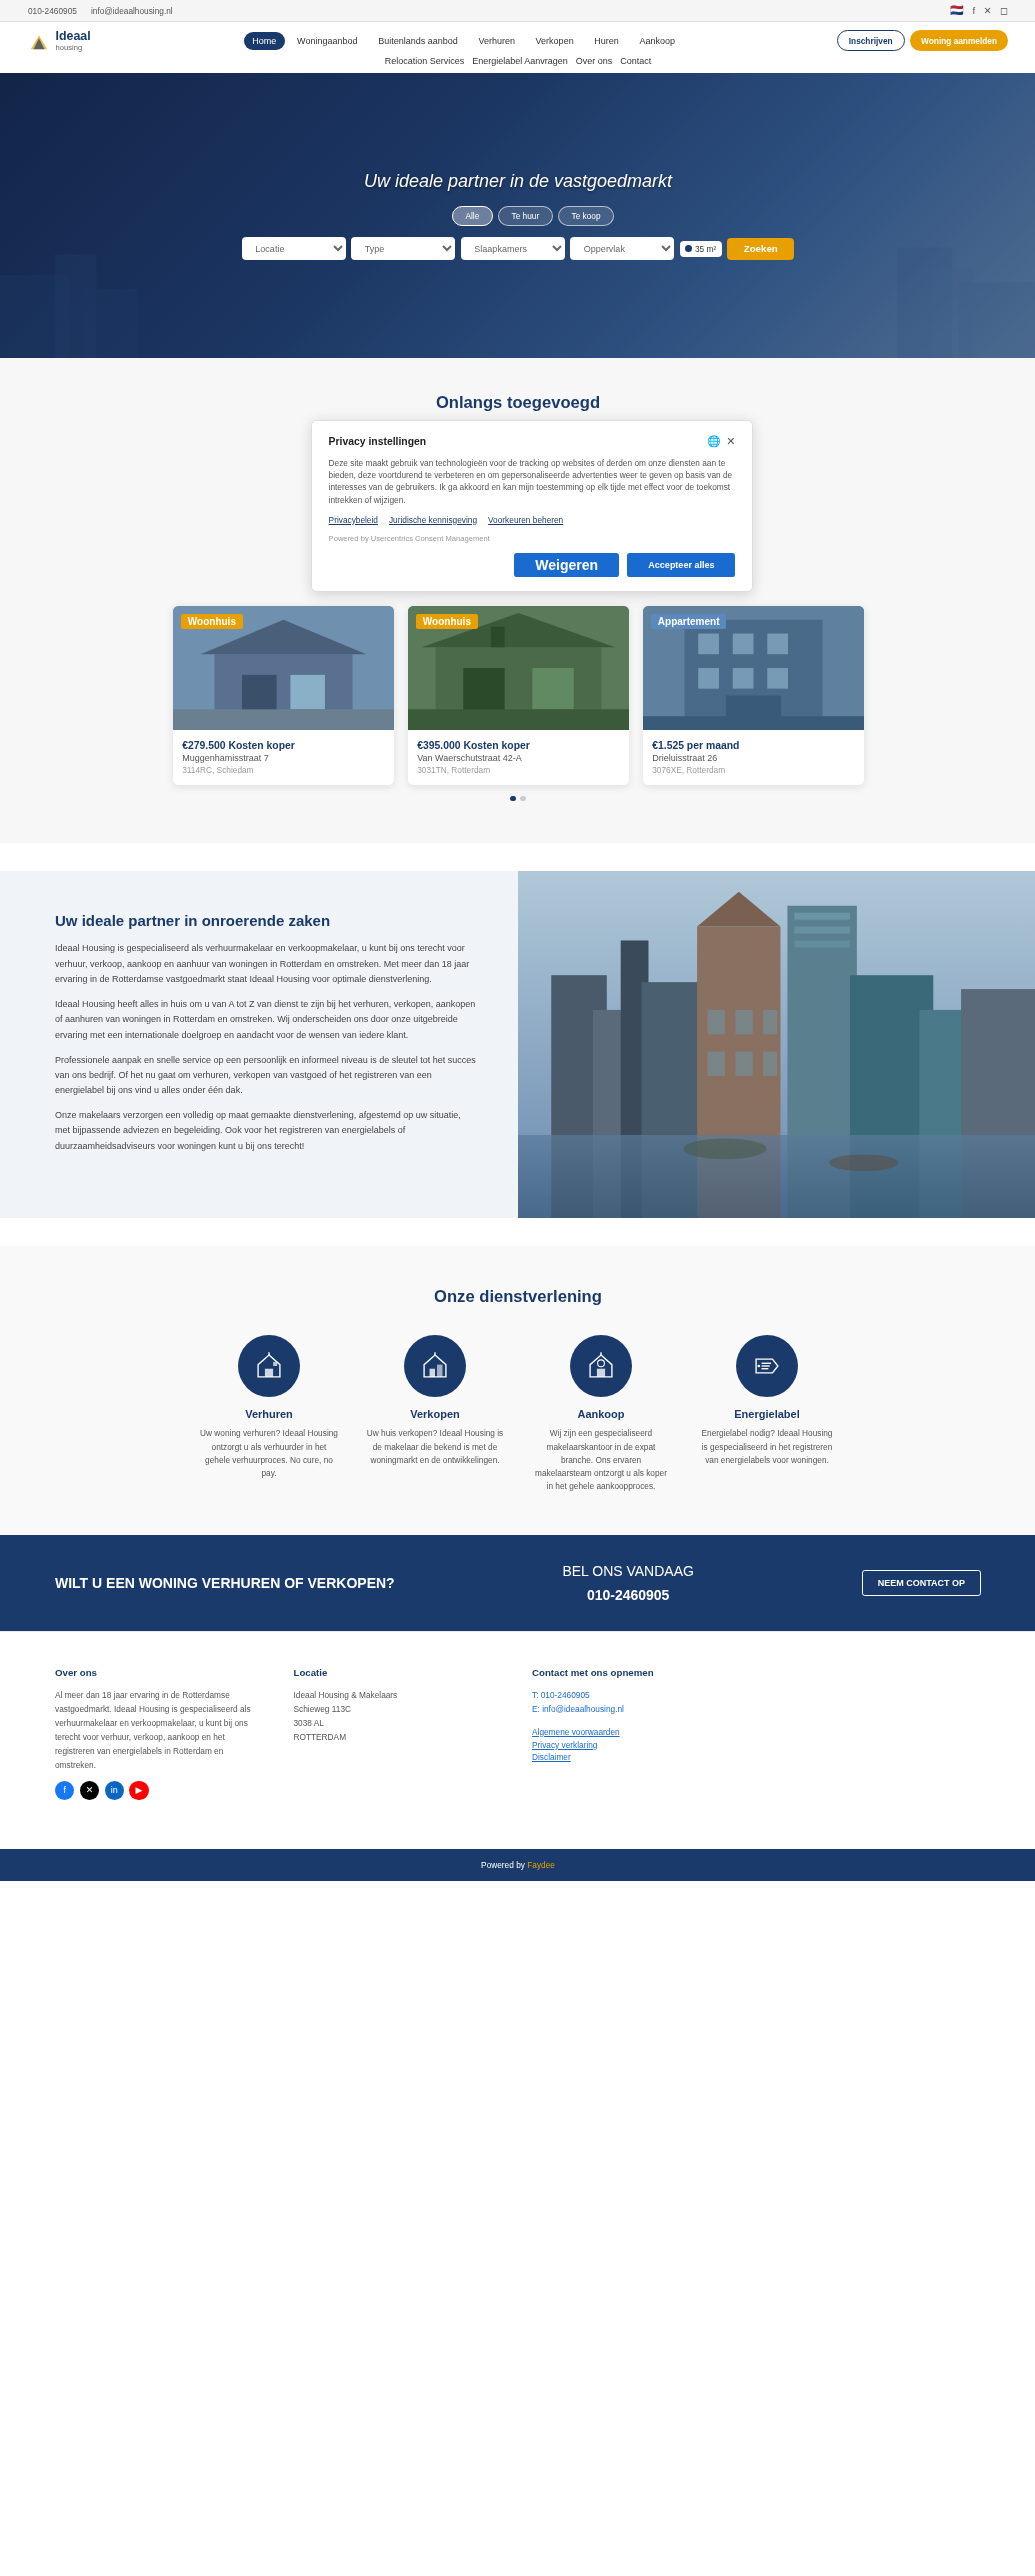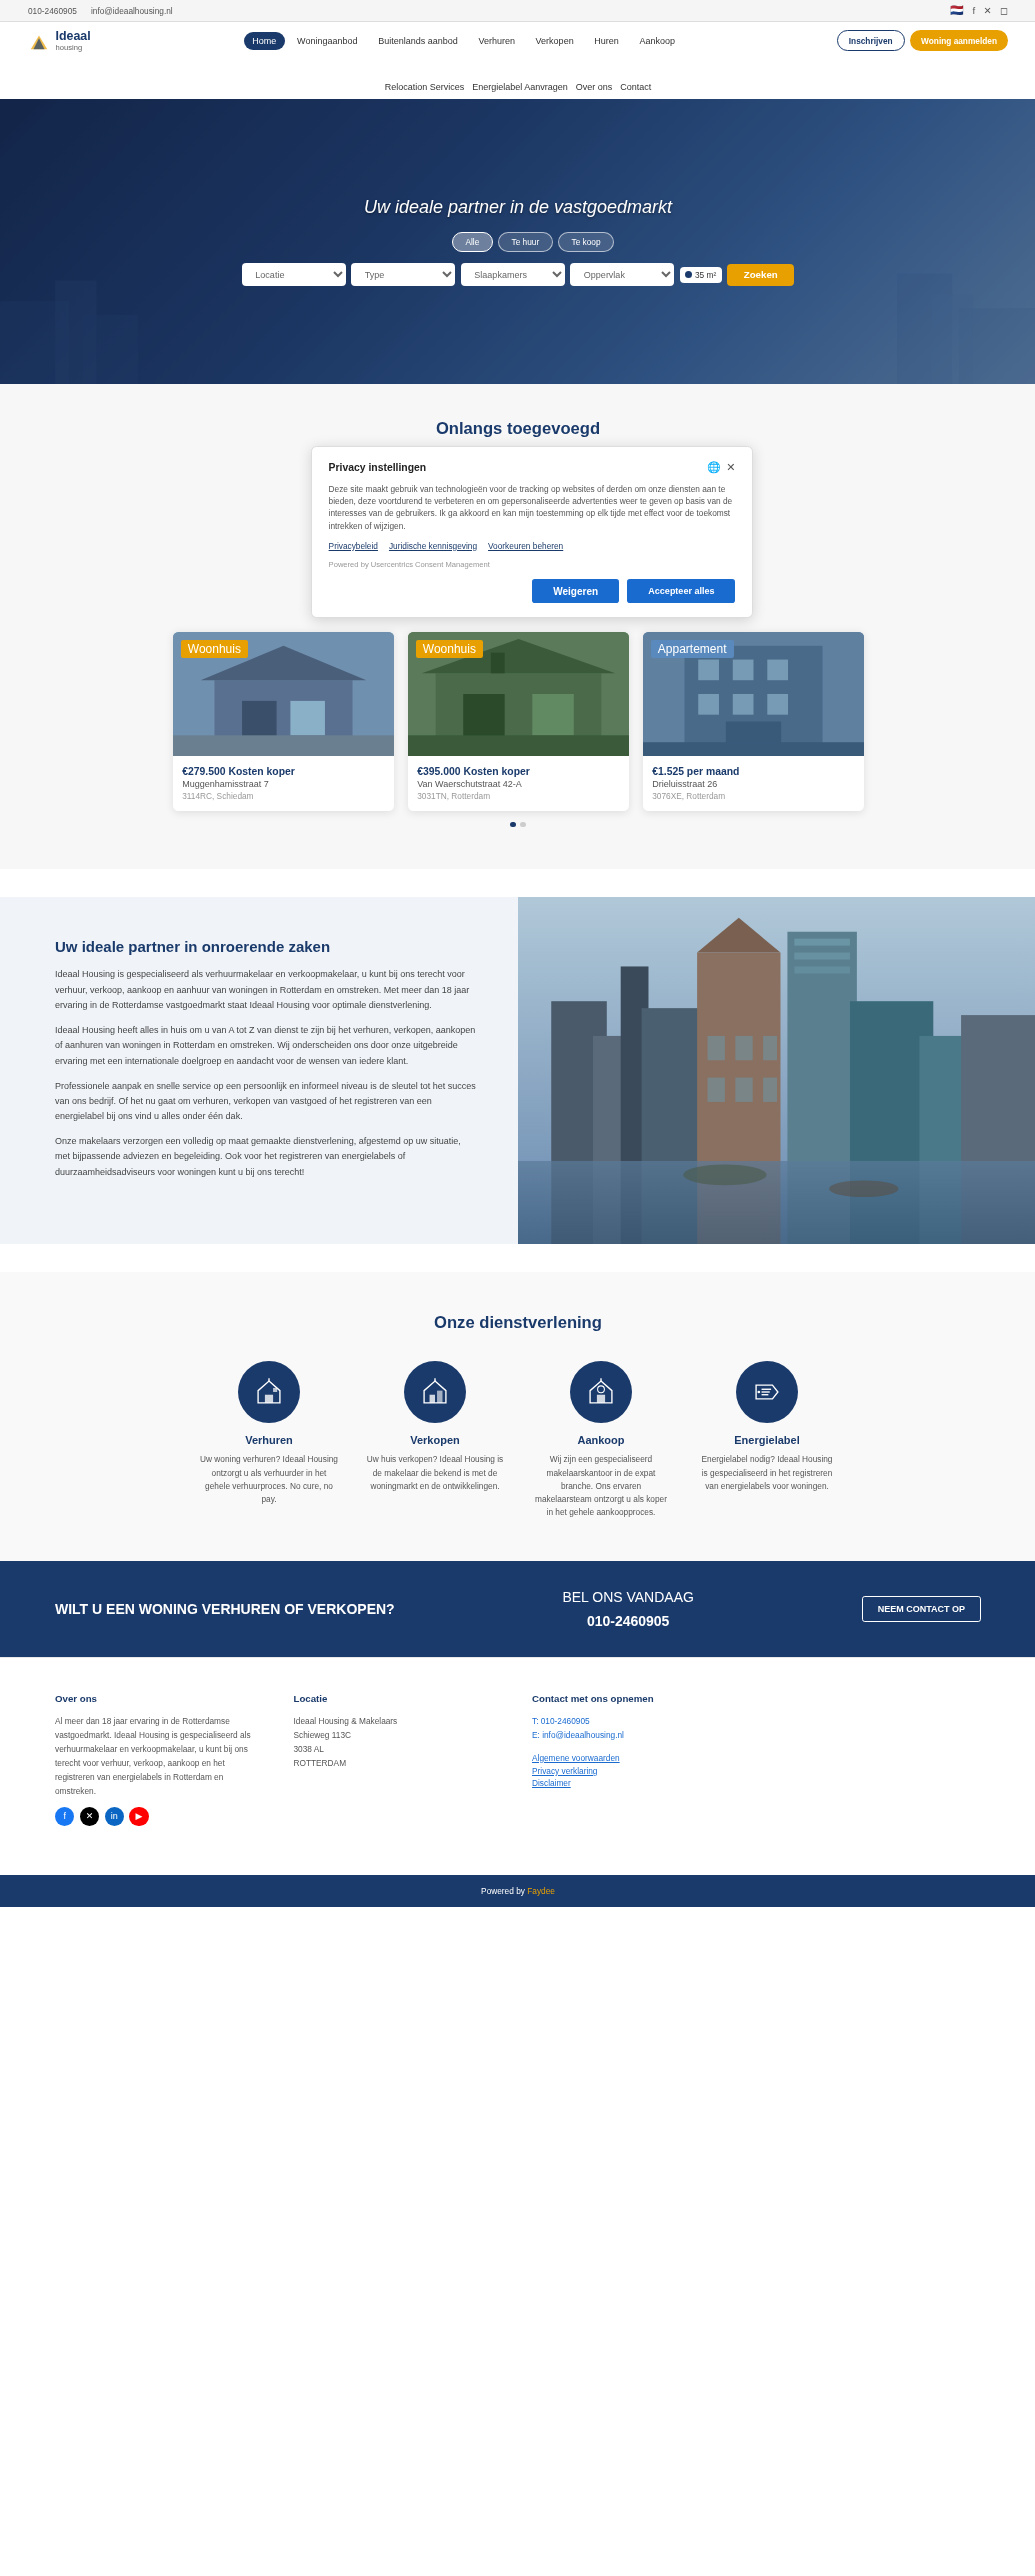--- a/index.html
+++ b/index.html
@@ -78,21 +78,20 @@
       color: #fff;
       font-size: 8.3px;
       cursor: pointer;
       font-weight: bold;
     }
     .nav-bottom {
       display: flex;
       gap: 8px;
       justify-content: center;
       align-items: flex-end;
-      margin-top: 26px;
     }
     .nav-bottom-link {
       font-size: 9px;
       color: #333;
       cursor: pointer;
       text-decoration: none;
     }
 
     
     .hero {
@@ -228,21 +227,21 @@
     .privacy-links { display: flex; gap: 11px; font-size: 8.3px; margin-bottom: 9.7px; }
     .privacy-link { color: #1a3a6b; text-decoration: underline; cursor: pointer; }
     .privacy-powered { font-size: 7.6px; color: #999; margin-bottom: 9.7px; }
     .privacy-actions { display: flex; gap: 8.3px; justify-content: flex-end; }
     .btn-weigeren {
       padding: 1px 21px;
       background: #1a6bd0;
       border: none;
       border-radius: 2.8px;
       color: #fff;
-      font-size: 10px;
+      font-size: 14px;
       cursor: pointer;
       font-weight: bold;
       margin-left: 19px;
     }
     .btn-accepteer {
       padding: 7px 21px;
       background: #1a6bd0;
       border: none;
       border-radius: 2.8px;
       color: #fff;
@@ -283,22 +282,22 @@
     }
     .card-img-placeholder.apt {
       background: linear-gradient(135deg, #7090b0, #5070a0);
     }
     .card-badge {
       position: absolute;
       top: 8.3px;
       left: 8.3px;
       padding: 2.1px 7px;
       border-radius: 2.1px;
-      font-size: 12px;
-      font-weight: normal;
+      font-size: 10px;
+      font-weight: bold;
       color: #fff;
     }
     .badge-woonhuis { background: #e8a000; }
     .badge-appartement { background: #5a8abd; }
     .card-body { padding: 9.7px; }
     .card-price { font-size: 10.4px; font-weight: bold; color: #1a3a6b; margin-bottom: 2.8px; }
     .card-address { font-size: 9px; color: #555; margin-bottom: 1.4px; }
     .card-city { font-size: 8.3px; color: #999; }
     .cards-dots {
       display: flex; gap: 4.1px; justify-content: center; margin-top: 11px;

